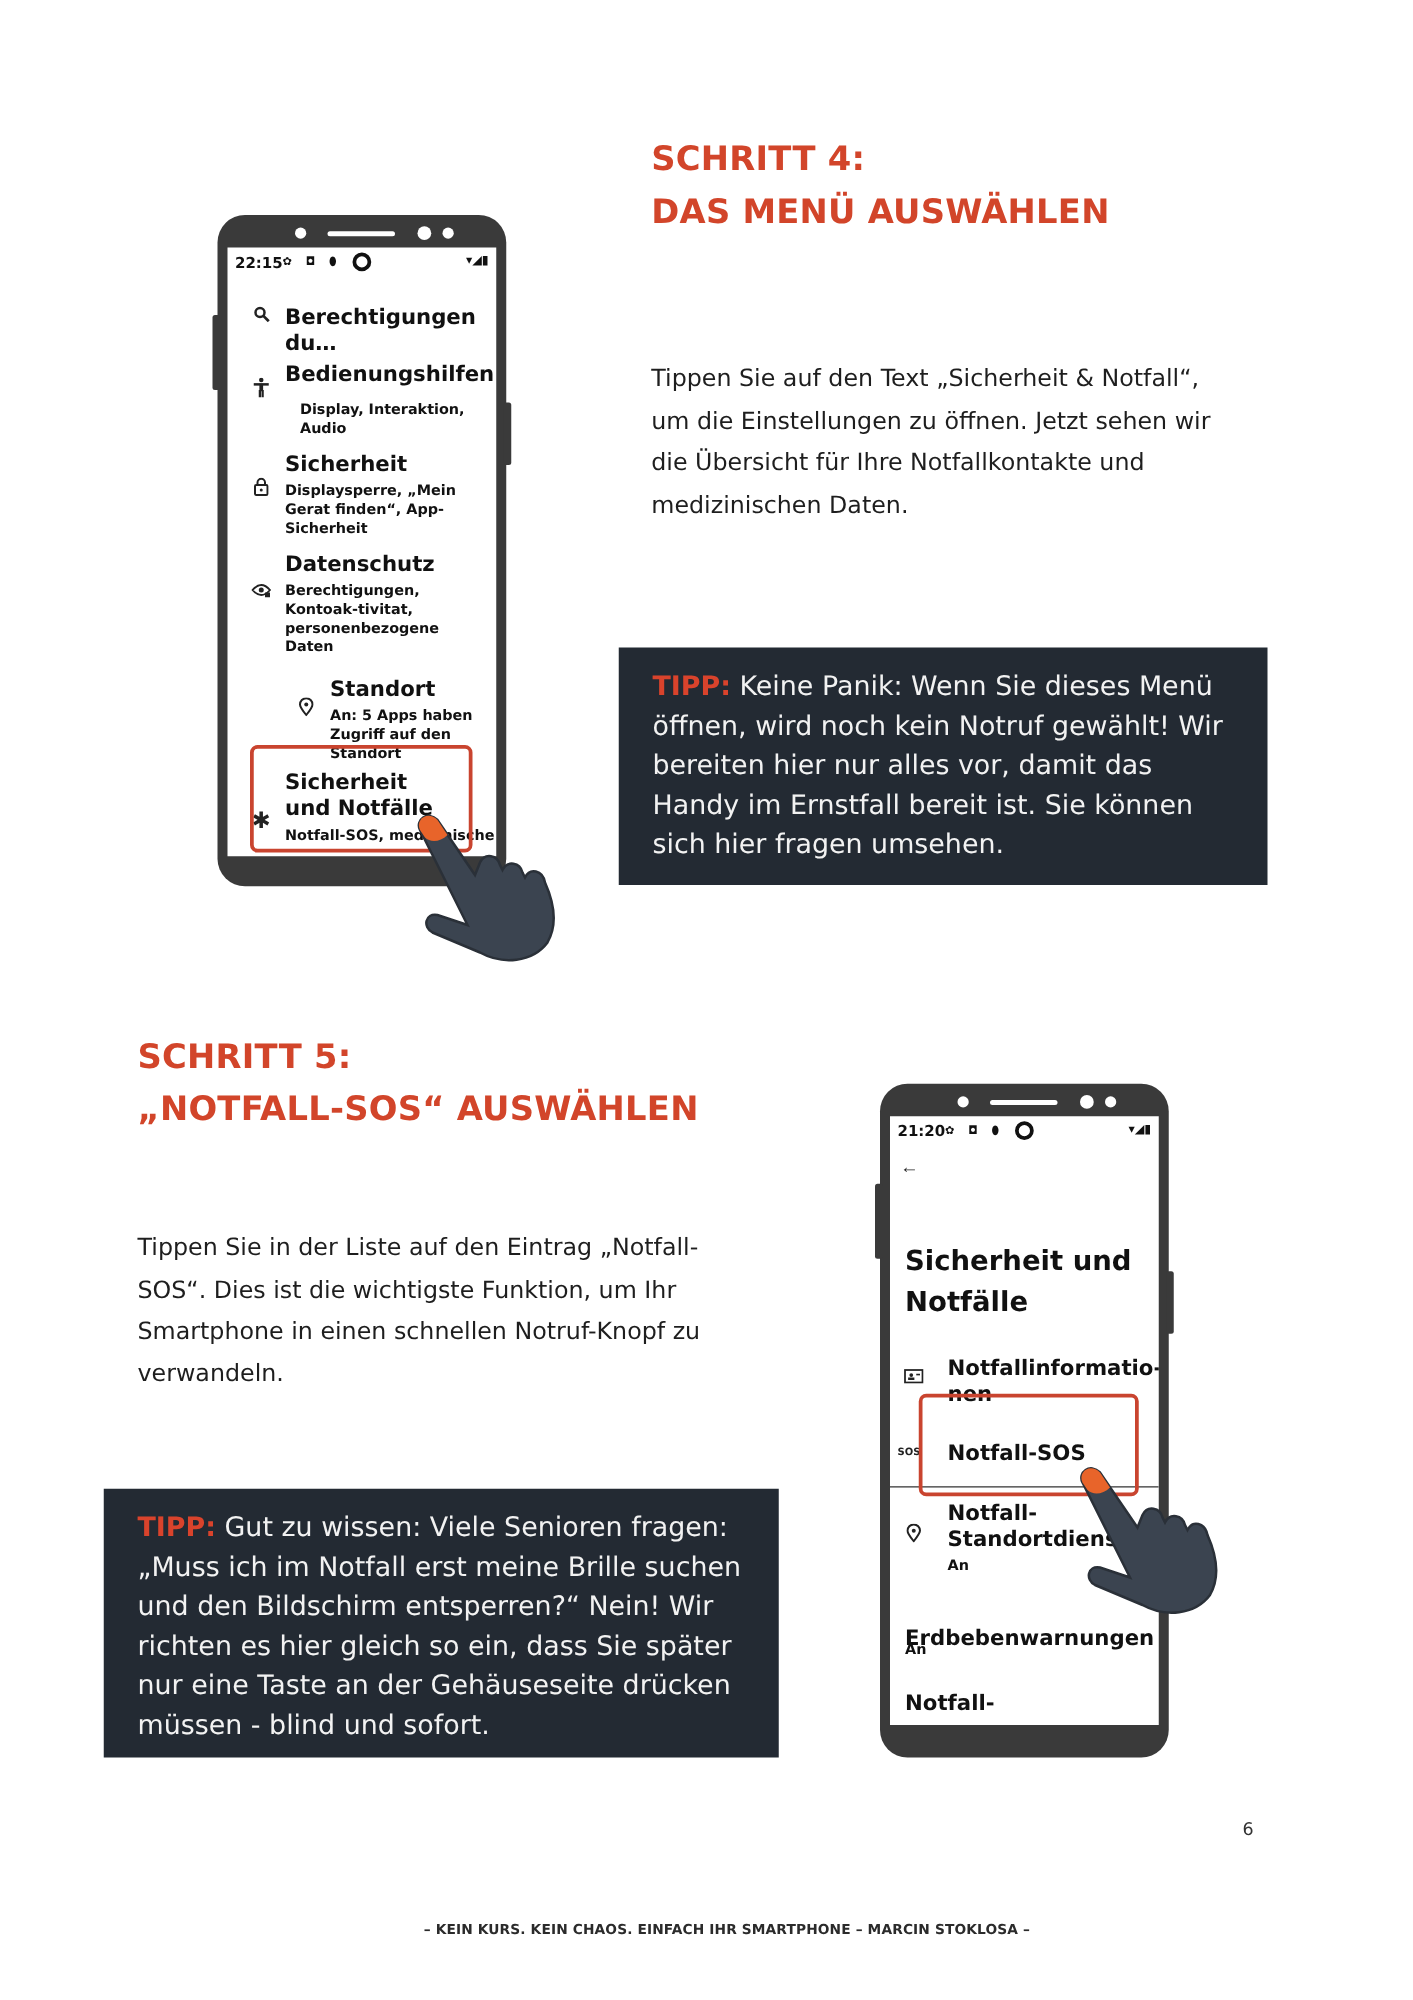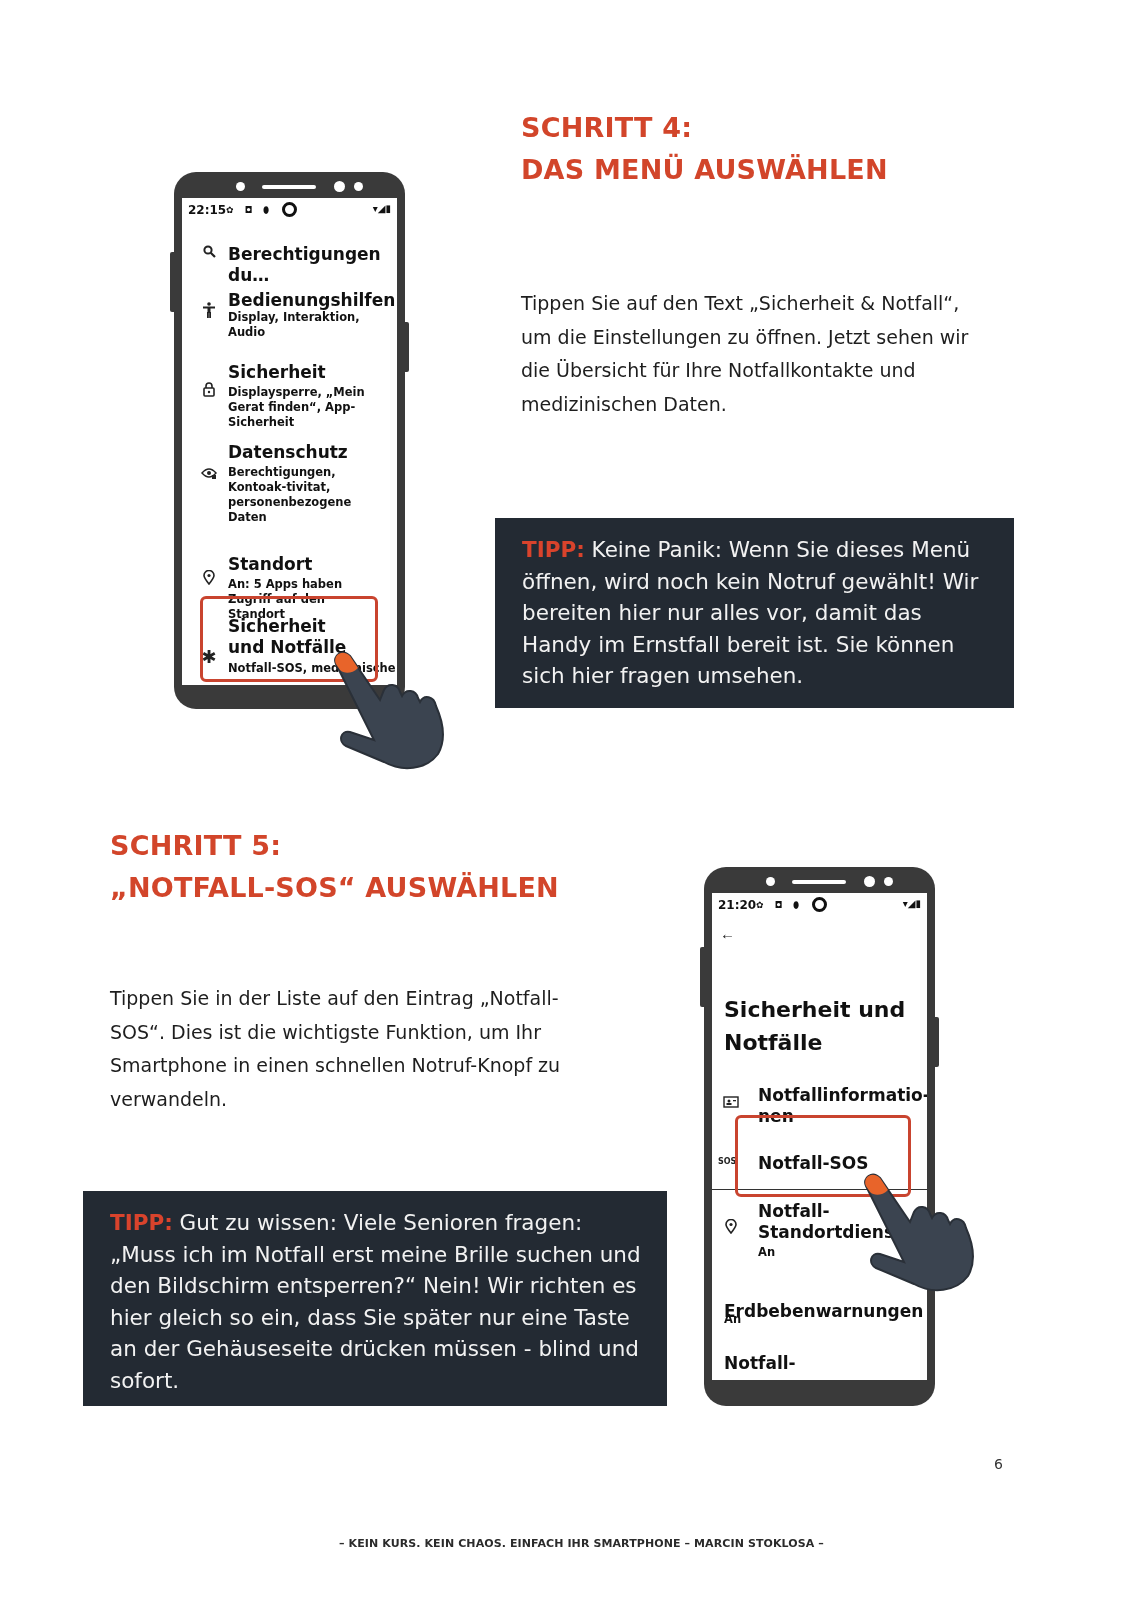--- a/index.html
+++ b/index.html
@@ -80,21 +80,21 @@
       <span class="s-icon" style="top:12px;">
         <svg width="14" height="16" viewBox="0 0 14 16">
             <circle cx="7" cy="2" r="1.8" fill="#222"></circle>
             <rect x="1" y="4.5" width="12" height="2" fill="#222"></rect>
             <rect x="5.5" y="5" width="3" height="6" fill="#222"></rect>
             <rect x="5" y="10" width="1.8" height="6" fill="#222"></rect>
             <rect x="7.2" y="10" width="1.8" height="6" fill="#222"></rect>
           </svg>
       </span>
       <span class="s-title" style="top:0;">Bedienungshilfen</span>
-      <span class="s-sub" style="top:20px; width:165px;">Display, Interaktion, Audio</span>
+      <span class="s-sub" style="top:30px; width:165px;margin-left:12px;">Display, Interaktion, Audio</span>
     </div>
 
     <div class="s-item" style="top:244px; height:70px;">
       <span class="s-icon" style="top:24px;">
         <svg width="16" height="12" viewBox="0 0 16 12">
             <path d="M1 6 Q8 -2 15 6 Q8 14 1 6 Z" fill="none" stroke="#222" stroke-width="1.5"></path>
             <circle cx="8" cy="6" r="2" fill="#222"></circle>
             <rect x="11" y="8" width="4" height="4" fill="#222"></rect>
           </svg>
       </span>
@@ -107,21 +107,21 @@
         <svg width="12" height="15" viewBox="0 0 12 15">
             <path d="M3 6 V4 a3 3 0 0 1 6 0 V6" fill="none" stroke="#222" stroke-width="1.6"></path>
             <rect x="1" y="6" width="10" height="8" rx="1" fill="none" stroke="#222" stroke-width="1.6"></rect>
             <circle cx="6" cy="10" r="1.2" fill="#222"></circle>
           </svg>
       </span>
       <span class="s-title" style="top:0;">Sicherheit</span>
       <span class="s-sub" style="top:23px; width:160px;">Displaysperre, „Mein Gerat finden“, App-Sicherheit</span>
     </div>
 
-    <div class="s-item" style="top:356px; height:55px;">
+    <div class="s-item" style="top:344px; height:55px;margin-left:36px;">
       <span class="s-icon" style="top:16px;">
         <svg width="12" height="15" viewBox="0 0 12 15">
             <path d="M6 14 C2 9 1 7 1 5.5 a5 5 0 0 1 10 0 C11 7 10 9 6 14 Z" fill="none" stroke="#222" stroke-width="1.6"></path>
             <circle cx="6" cy="5.5" r="1.6" fill="#222"></circle>
           </svg>
       </span>
       <span class="s-title" style="top:0;">Standort</span>
       <span class="s-sub" style="top:23px; width:155px;">An: 5 Apps haben Zugriff auf den Standort</span>
     </div>
 
@@ -140,21 +140,21 @@
   <path d="M14 26 C10 18 20 10 28 18 L36 30 C30 36 22 36 18 32 Z" fill="#e8642a"></path>
 </svg>
 
 <div class="heading" style="left:110px; top:825px;">
   <div>SCHRITT 5:</div>
   <div>„NOTFALL-SOS“ AUSWÄHLEN</div>
 </div>
 
 <div class="body-text" style="left:110px; top:982px; width:460px;">Tippen Sie in der Liste auf den Eintrag „Notfall-SOS“. Dies ist die wichtigste Funktion, um Ihr Smartphone in einen schnellen Notruf-Knopf zu verwandeln.</div>
 
-<div class="tip" style="left:83px; top:1191px; width:584px; height:215px; padding-top:16px;">
+<div class="tip" style="left:83px; top:1191px; width:540px; height:215px; padding-top:16px;">
   <span class="tip-label">TIPP:</span><span> Gut zu wissen: Viele Senioren fragen: „Muss ich im Notfall erst meine Brille suchen und den Bildschirm entsperren?“ Nein! Wir richten es hier gleich so ein, dass Sie später nur eine Taste an der Gehäuseseite drücken müssen - blind und sofort.</span>
 </div>
 
 <div class="phone" style="left:704px; top:867px; width:231px; height:539px;">
   <div class="sidebtn" style="left:-4px; top:80px; height:60px;"></div>
   <div class="sidebtn" style="right:-4px; top:150px; height:50px;"></div>
   <div class="phone-top">
     <div class="dot" style="left:62px; top:10px;"></div>
     <div class="speaker" style="left:88px; top:13px; width:54px;"></div>
     <div class="dot" style="left:160px; top:9px; width:11px; height:11px;"></div>

